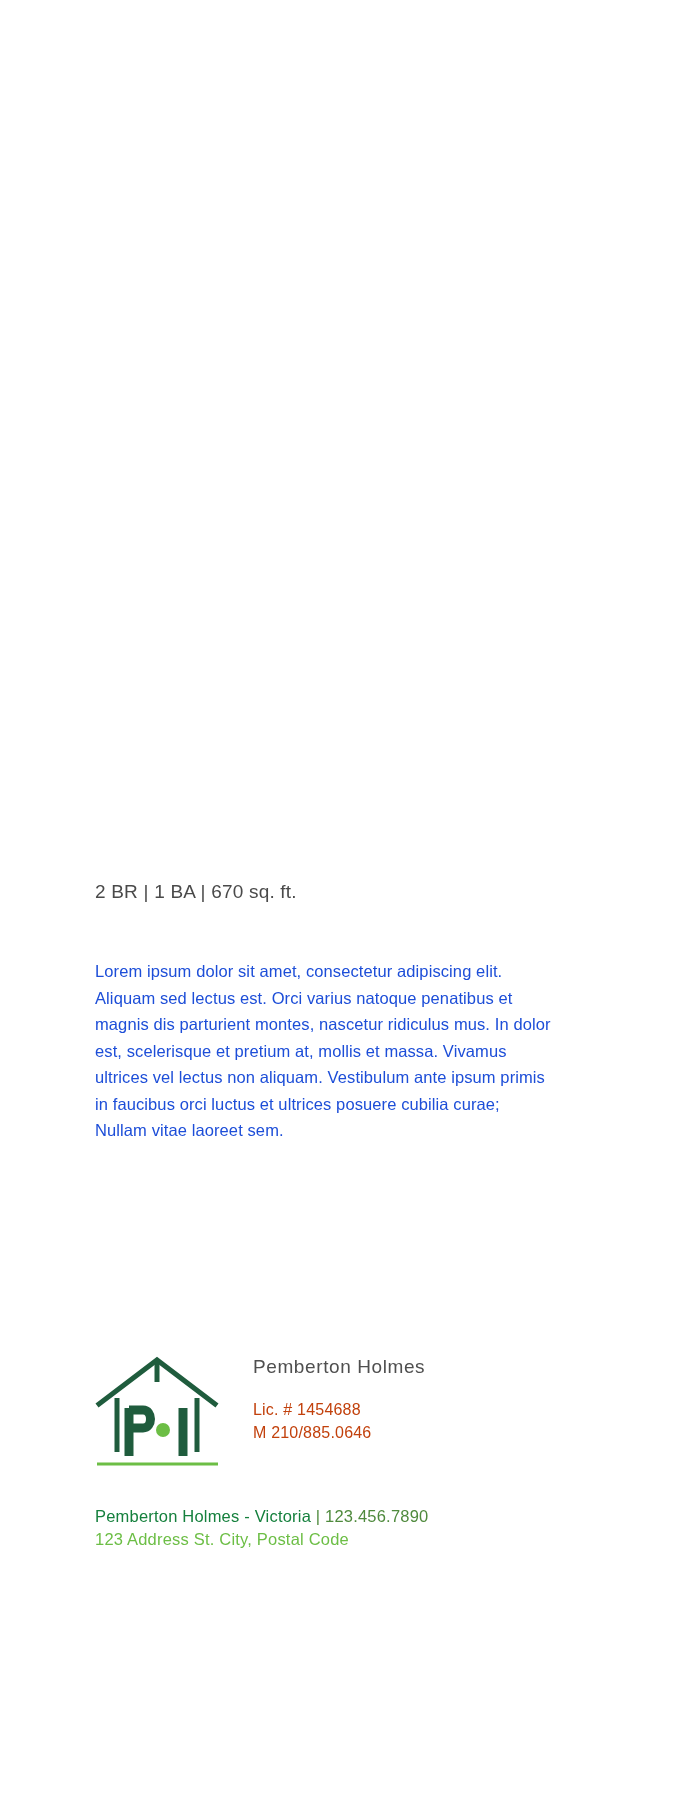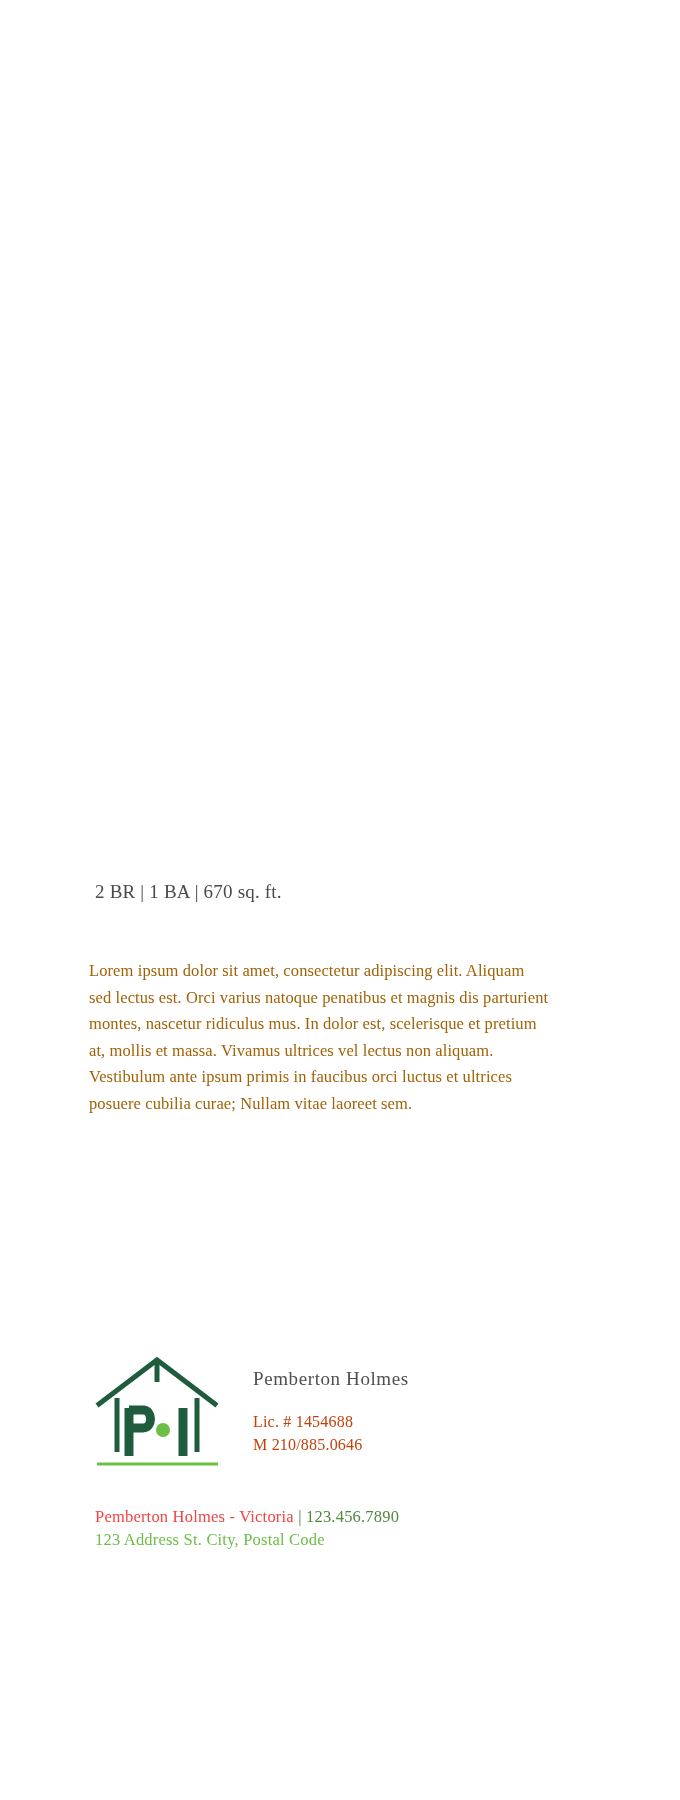--- a/index.html
+++ b/index.html
@@ -16,47 +16,46 @@
   }
 
   .page {
     position: absolute;
     top: 0;
     left: 0;
     width: 680px;
     height: 1800px;
     background: #ffffff;
     overflow: hidden;
-    font-family: Liberation Serif, serif;
   }
 
   
   .facts {
     position: absolute;
     left: 95px;
     top: 878px;
     width: 480px;
   }
   .facts .line {
     font-size: 19px;
     line-height: 28px;
     color: #4a4a4a;
     letter-spacing: 0.2px;
     font-weight: 400;
   }
 
   
   .description {
     position: absolute;
-    left: 89px;
+    left: 95px;
     top: 958px;
     width: 460px;
     font-size: 16.5px;
     line-height: 26.5px;
-    color: #a16207;
+    color: #1d4ed8;
     letter-spacing: 0.1px;
   }
 
   
   .agent-block {
     position: absolute;
     left: 95px;
     top: 1352px;
     width: 480px;
   }
@@ -75,21 +74,20 @@
     left: 158px;
     top: 2px;
     width: 320px;
   }
   .agent-name {
     font-size: 19px;
     line-height: 26px;
     color: #4f4f4f;
     letter-spacing: 0.6px;
     margin-bottom: 18px;
-    margin-top: 12px;
   }
   .agent-detail {
     font-size: 16px;
     line-height: 23px;
     color: #c2410c;
     letter-spacing: 0.2px;
   }
 
   
   .footer {
@@ -101,21 +99,21 @@
   .footer-line {
     font-size: 16.5px;
     line-height: 23px;
     letter-spacing: 0.2px;
     color: #6cbe45;
   }
   .footer-line .dark {
     color: #4f8a3d;
   }
   .footer-line.office .name {
-    color: #ef4444;
+    color: #15803d;
   }
 </style>
 </head>
 <body>
 
 <div class="page">
 
   <div class="facts">
     <div class="line">2 BR | 1 BA | 670 sq. ft.</div>
   </div>

